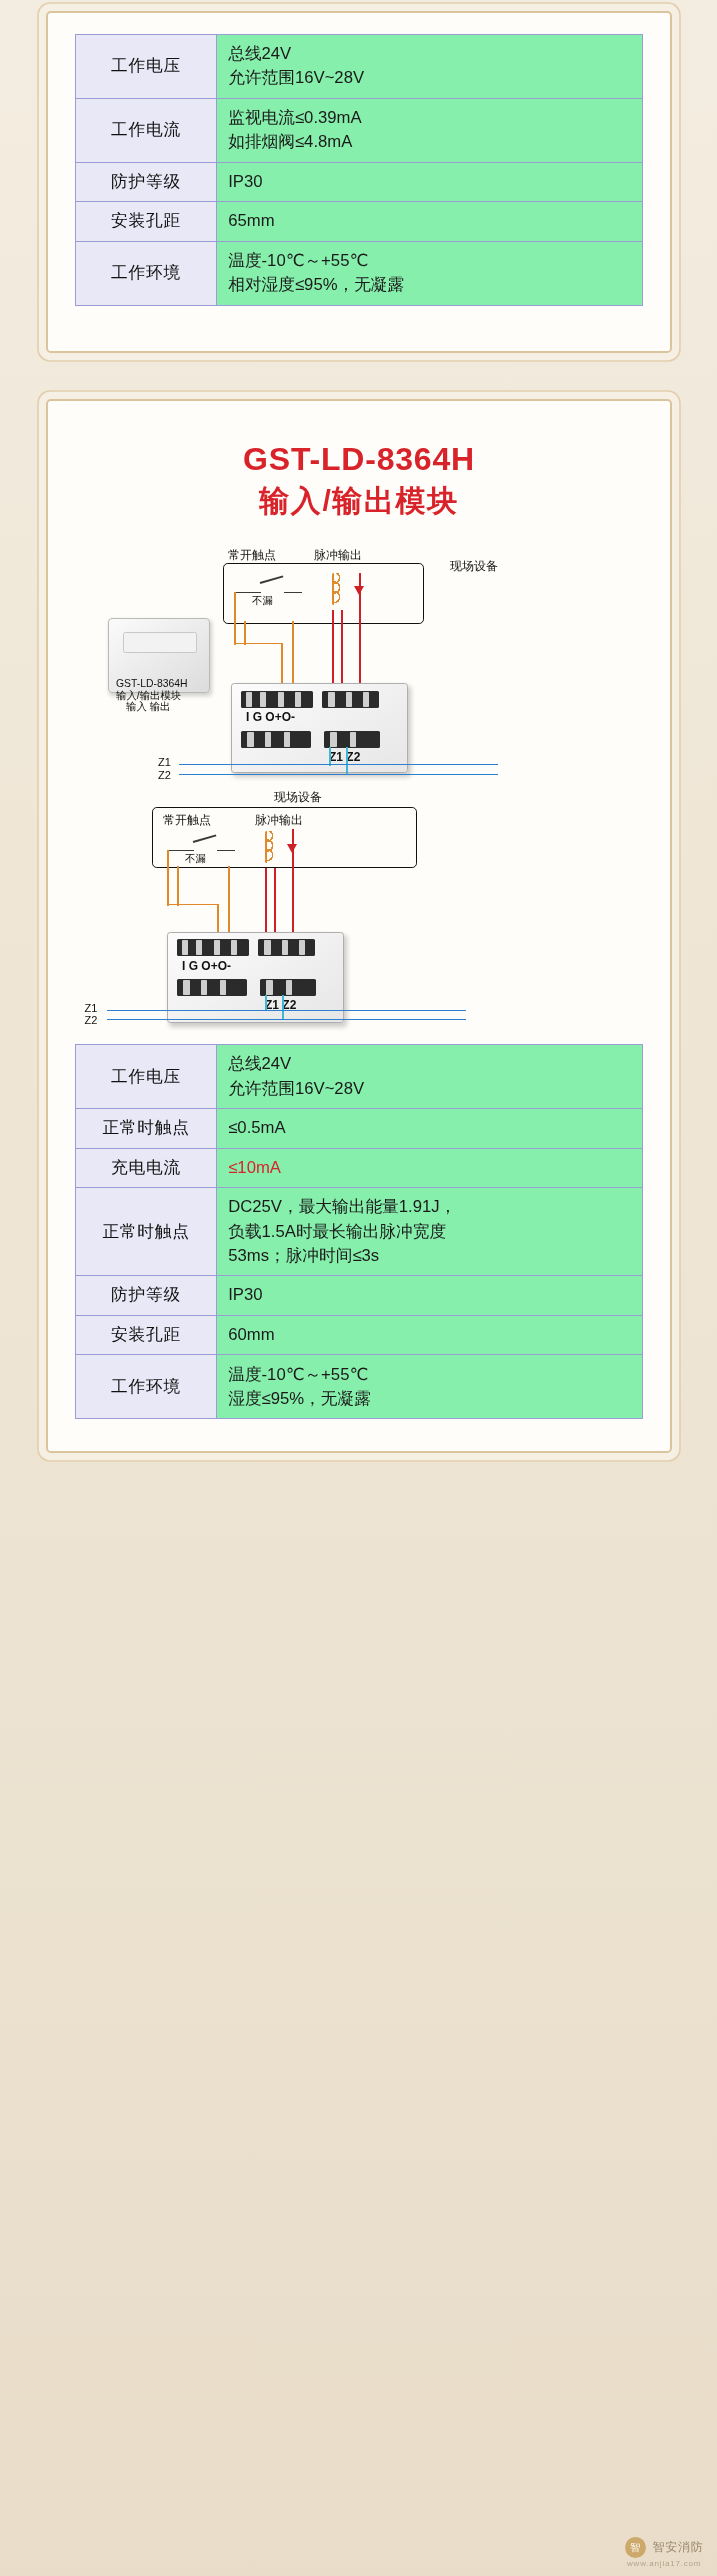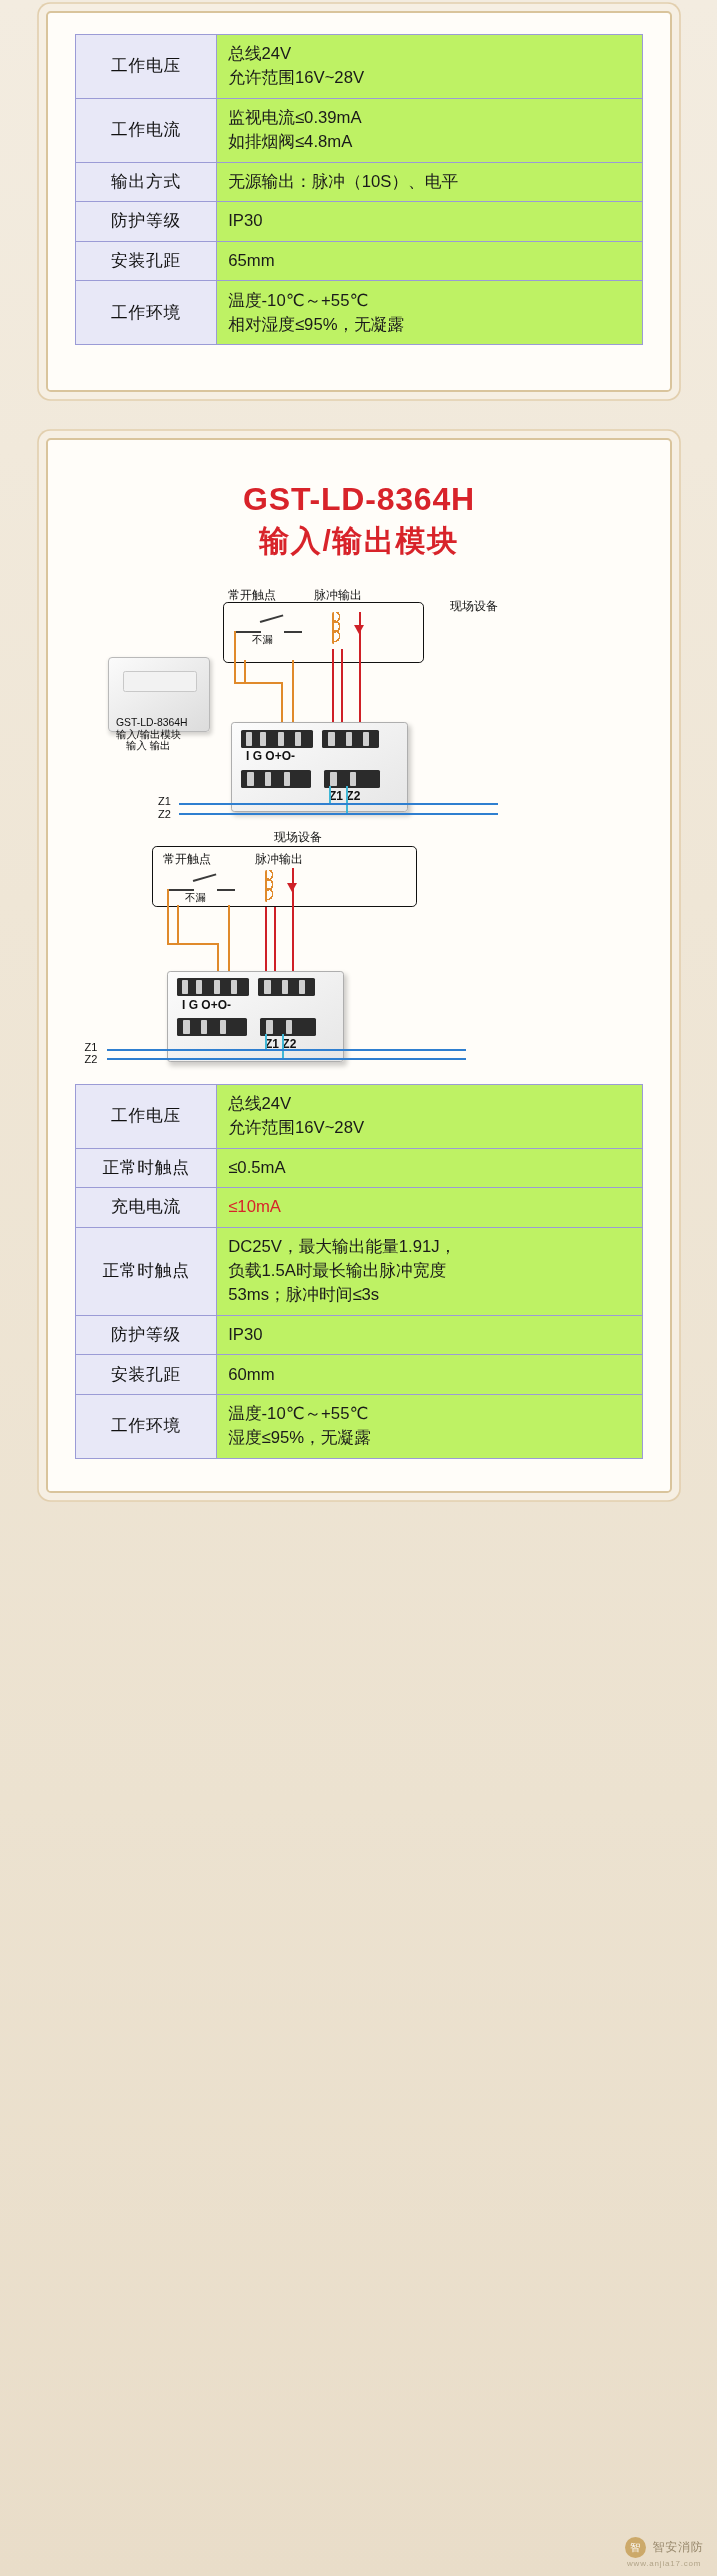--- a/index.html
+++ b/index.html
@@ -54,21 +54,21 @@
   }
   table.spec td.label {
     width: 121px;
     background: #e8e8f7;
     text-align: center;
     font-size: 16.7px;
     color: #111;
     letter-spacing: 0.8px;
   }
   table.spec td.value {
-    background: #bef264;
+    background: #86efac;
     text-align: left;
     padding-left: 11px;
   }
   .red { color: #d8232a; }
   .vline { display: block; }
 
   
   .model-title {
     text-align: center;
     color: #d8232a;
@@ -257,24 +257,20 @@
             </td>
           </tr>
           <tr>
             <td class="label">工作电流</td>
             <td class="value">
               <span class="vline">监视电流≤0.39mA</span>
               <span class="vline">如排烟阀≤4.8mA</span>
             </td>
           </tr>
           <tr>
-            <td class="label">输出方式</td>
-            <td class="value">无源输出：脉冲（10S）、电平</td>
-          </tr>
-          <tr>
             <td class="label">防护等级</td>
             <td class="value">IP30</td>
           </tr>
           <tr>
             <td class="label">安装孔距</td>
             <td class="value">65mm</td>
           </tr>
           <tr>
             <td class="label">工作环境</td>
             <td class="value">

